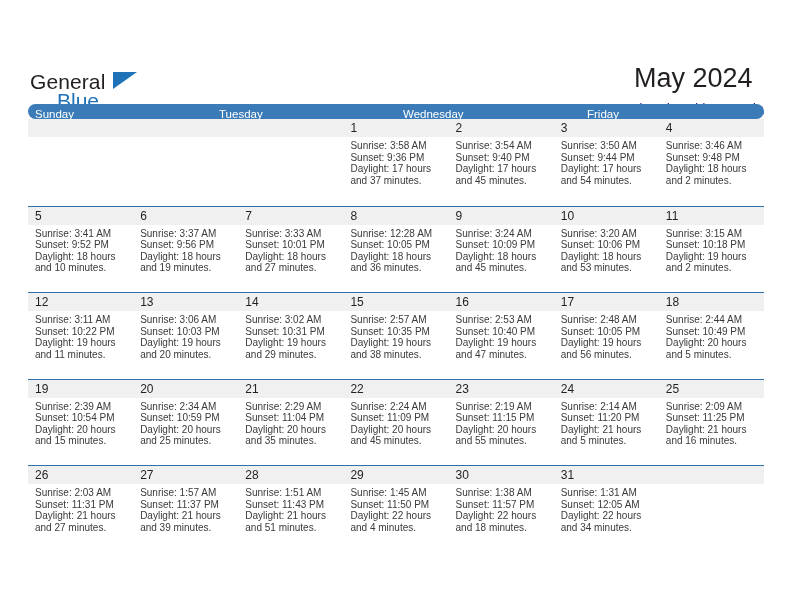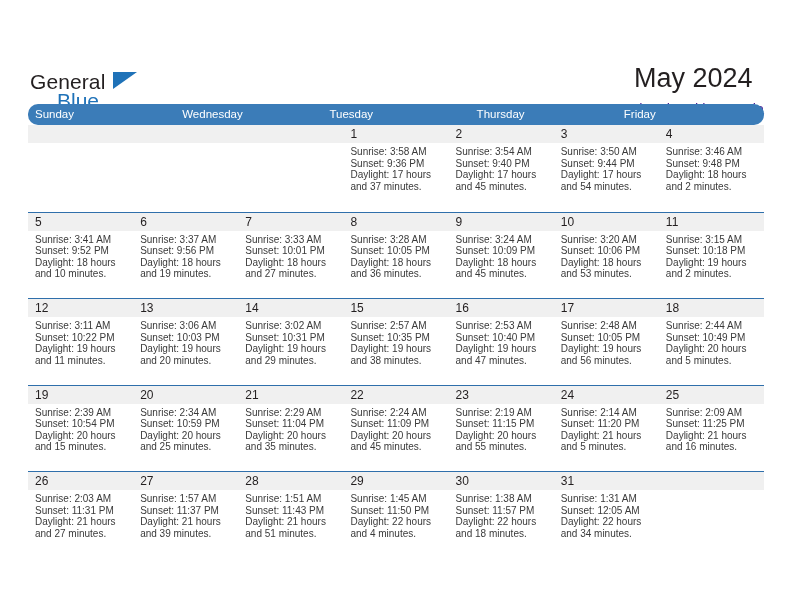--- a/index.html
+++ b/index.html
@@ -95,21 +95,21 @@
   
   .calendar {
     position: absolute;
     left: 28px;
     top: 104px;
     width: 736px;
   }
   .weekdays {
     display: flex;
     background: #3b7cb8;
-    height: 21px;
+    height: 15px;
     border-radius: 10px;
   }
   .weekday {
     flex: 1 1 0;
     color: #ffffff;
     font-size: 11.5px;
     line-height: 21px;
     padding-left: 7px;
     box-sizing: border-box;
     white-space: nowrap;
@@ -169,23 +169,22 @@
     <div class="title-block">
       <div class="cal-title">May 2024</div>
       <div class="cal-subtitle">Zelenoborskiy, Russia</div>
     </div>
 
   </div>
 
   <div class="calendar">
     <div class="weekdays">
       <div class="weekday">Sunday</div>
+      <div class="weekday">Tuesday</div>
       <div class="weekday">Wednesday</div>
-      <div class="weekday">Tuesday</div>
-      <div class="weekday">Thursday</div>
       <div class="weekday">Friday</div>
     </div>
 
     <div id="weeks-container">
         <div class="week">
           <div class="day empty">
             <div class="day-num"></div>
           </div>
           <div class="day empty">
             <div class="day-num"></div>
@@ -254,21 +253,21 @@
             <div class="day-info">
               <div>Sunrise: 3:33 AM</div>
               <div>Sunset: 10:01 PM</div>
               <div>Daylight: 18 hours</div>
               <div>and 27 minutes.</div>
             </div>
           </div>
           <div class="day">
             <div class="day-num">8</div>
             <div class="day-info">
-              <div>Sunrise: 3:28 AM</div>
+              <div>Sunrise: 12:28 AM</div>
               <div>Sunset: 10:05 PM</div>
               <div>Daylight: 18 hours</div>
               <div>and 36 minutes.</div>
             </div>
           </div>
           <div class="day">
             <div class="day-num">9</div>
             <div class="day-info">
               <div>Sunrise: 3:24 AM</div>
               <div>Sunset: 10:09 PM</div>

